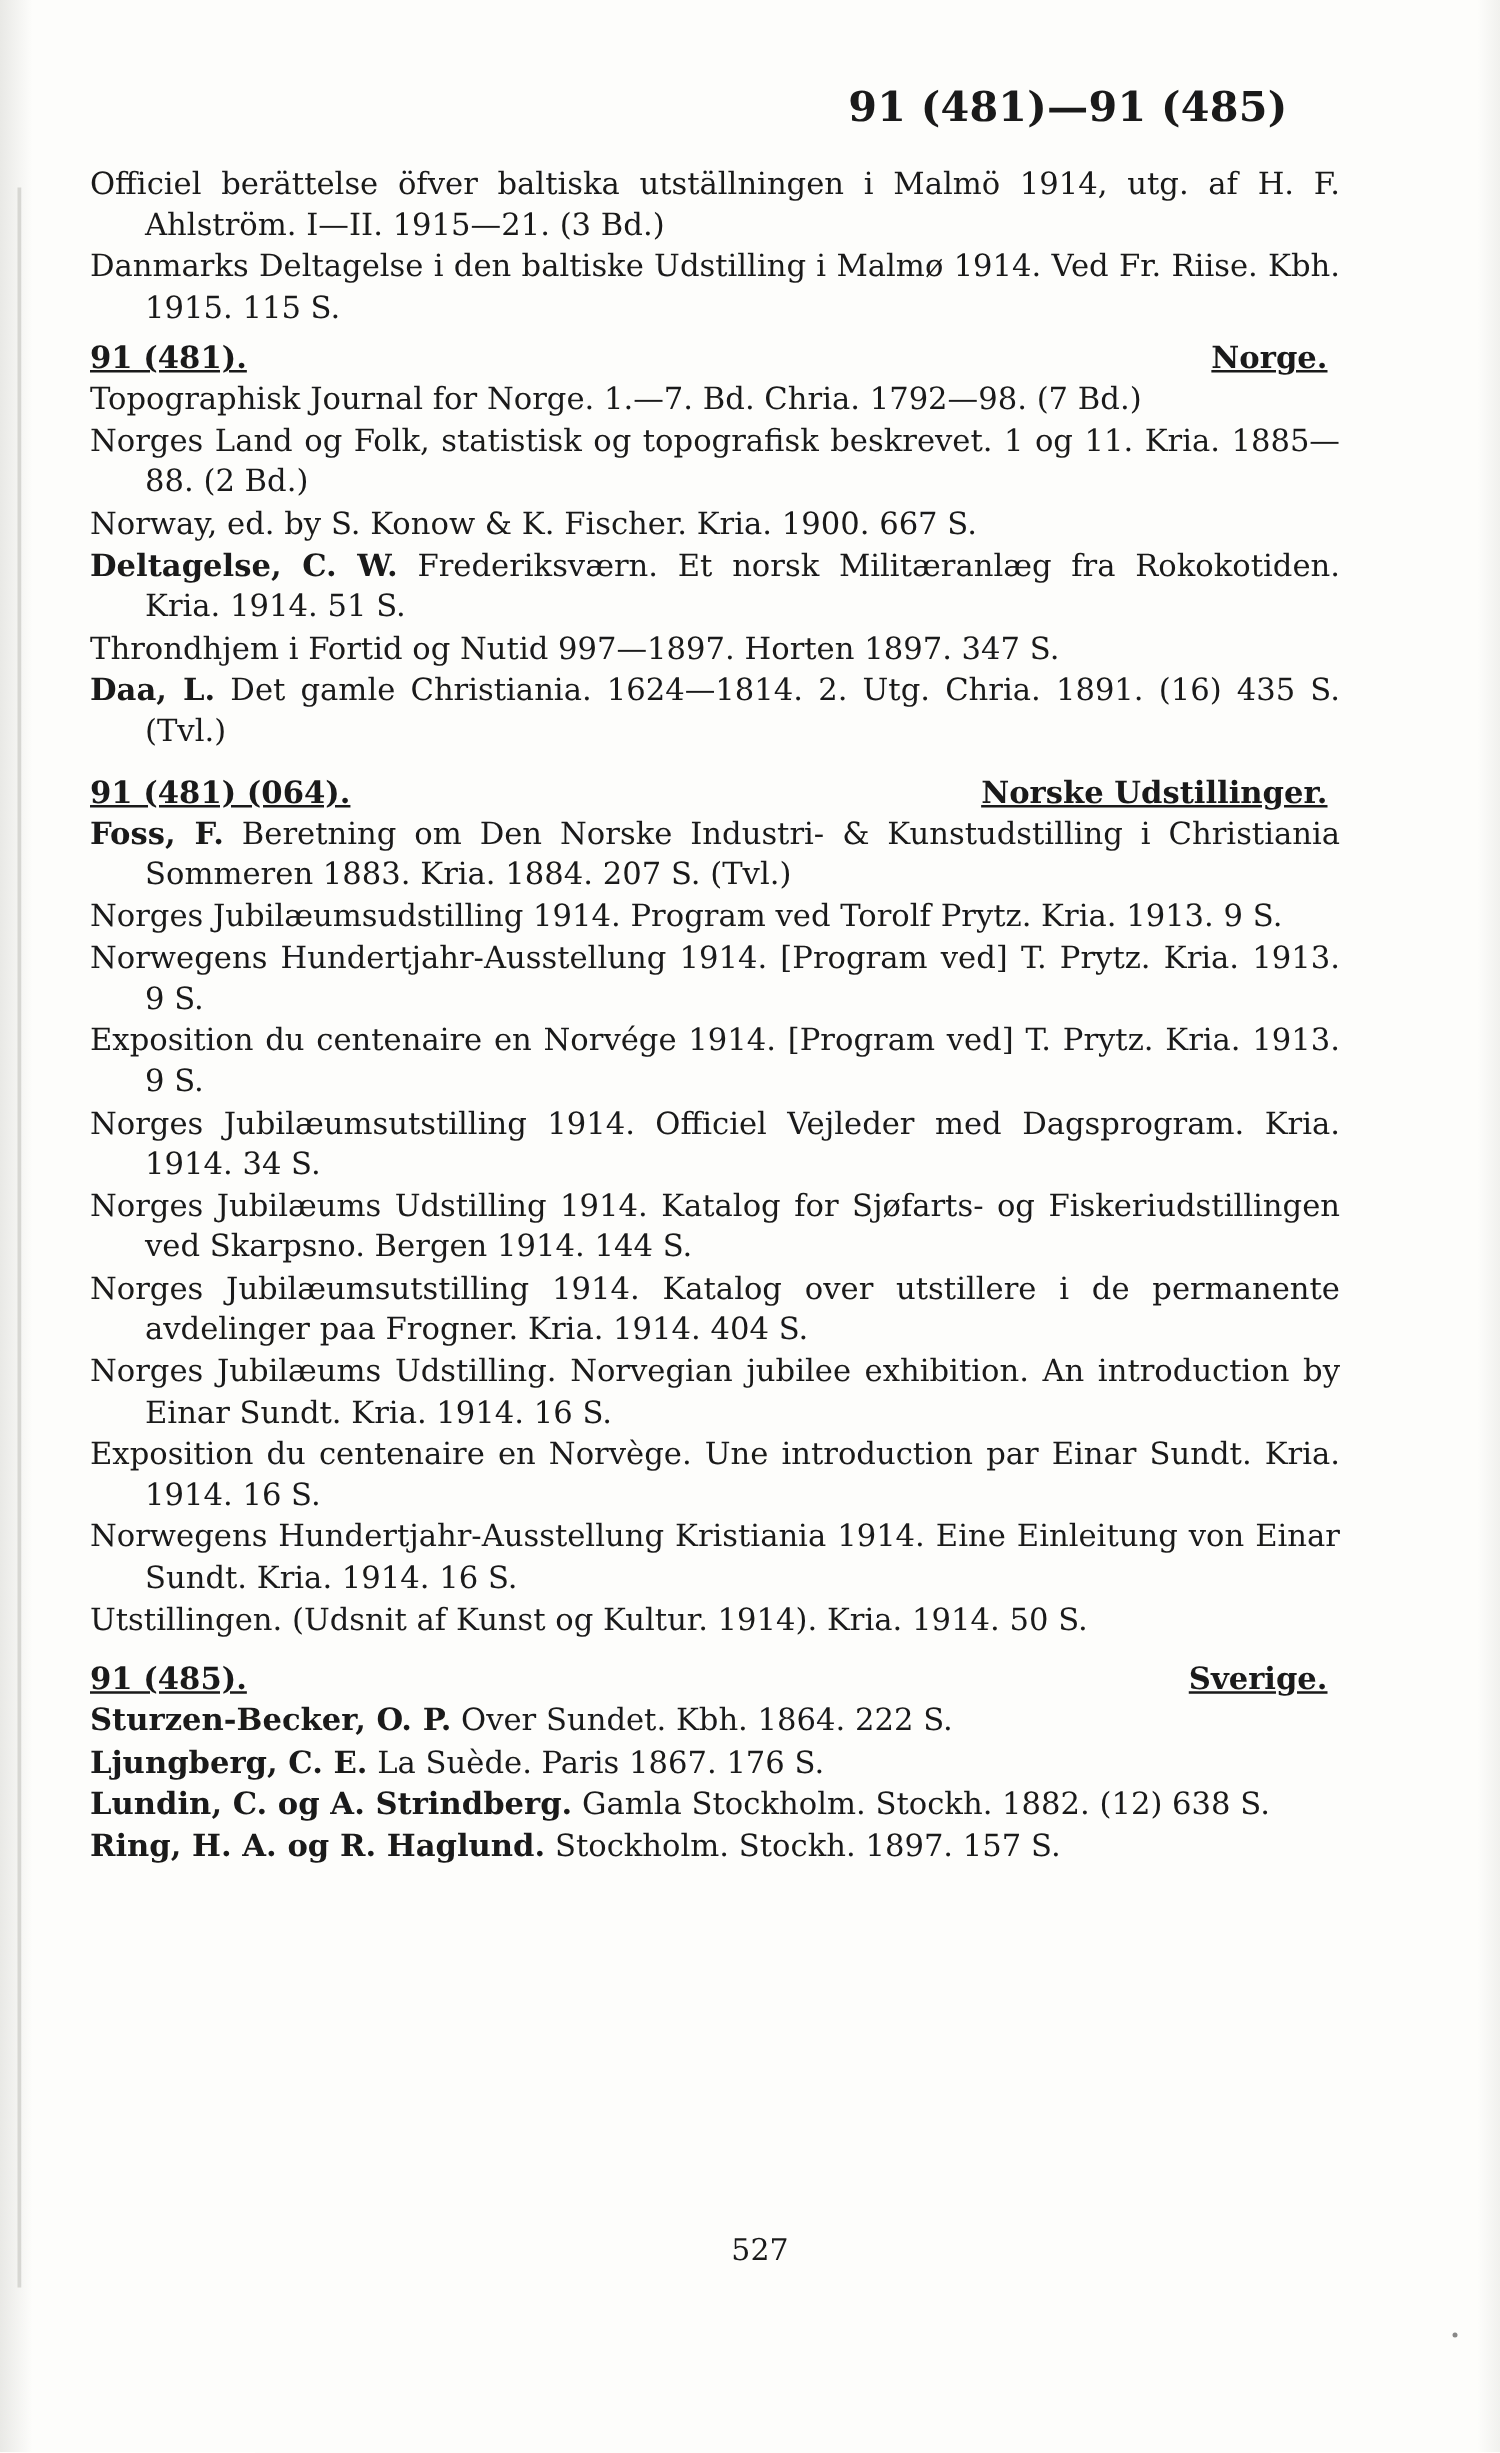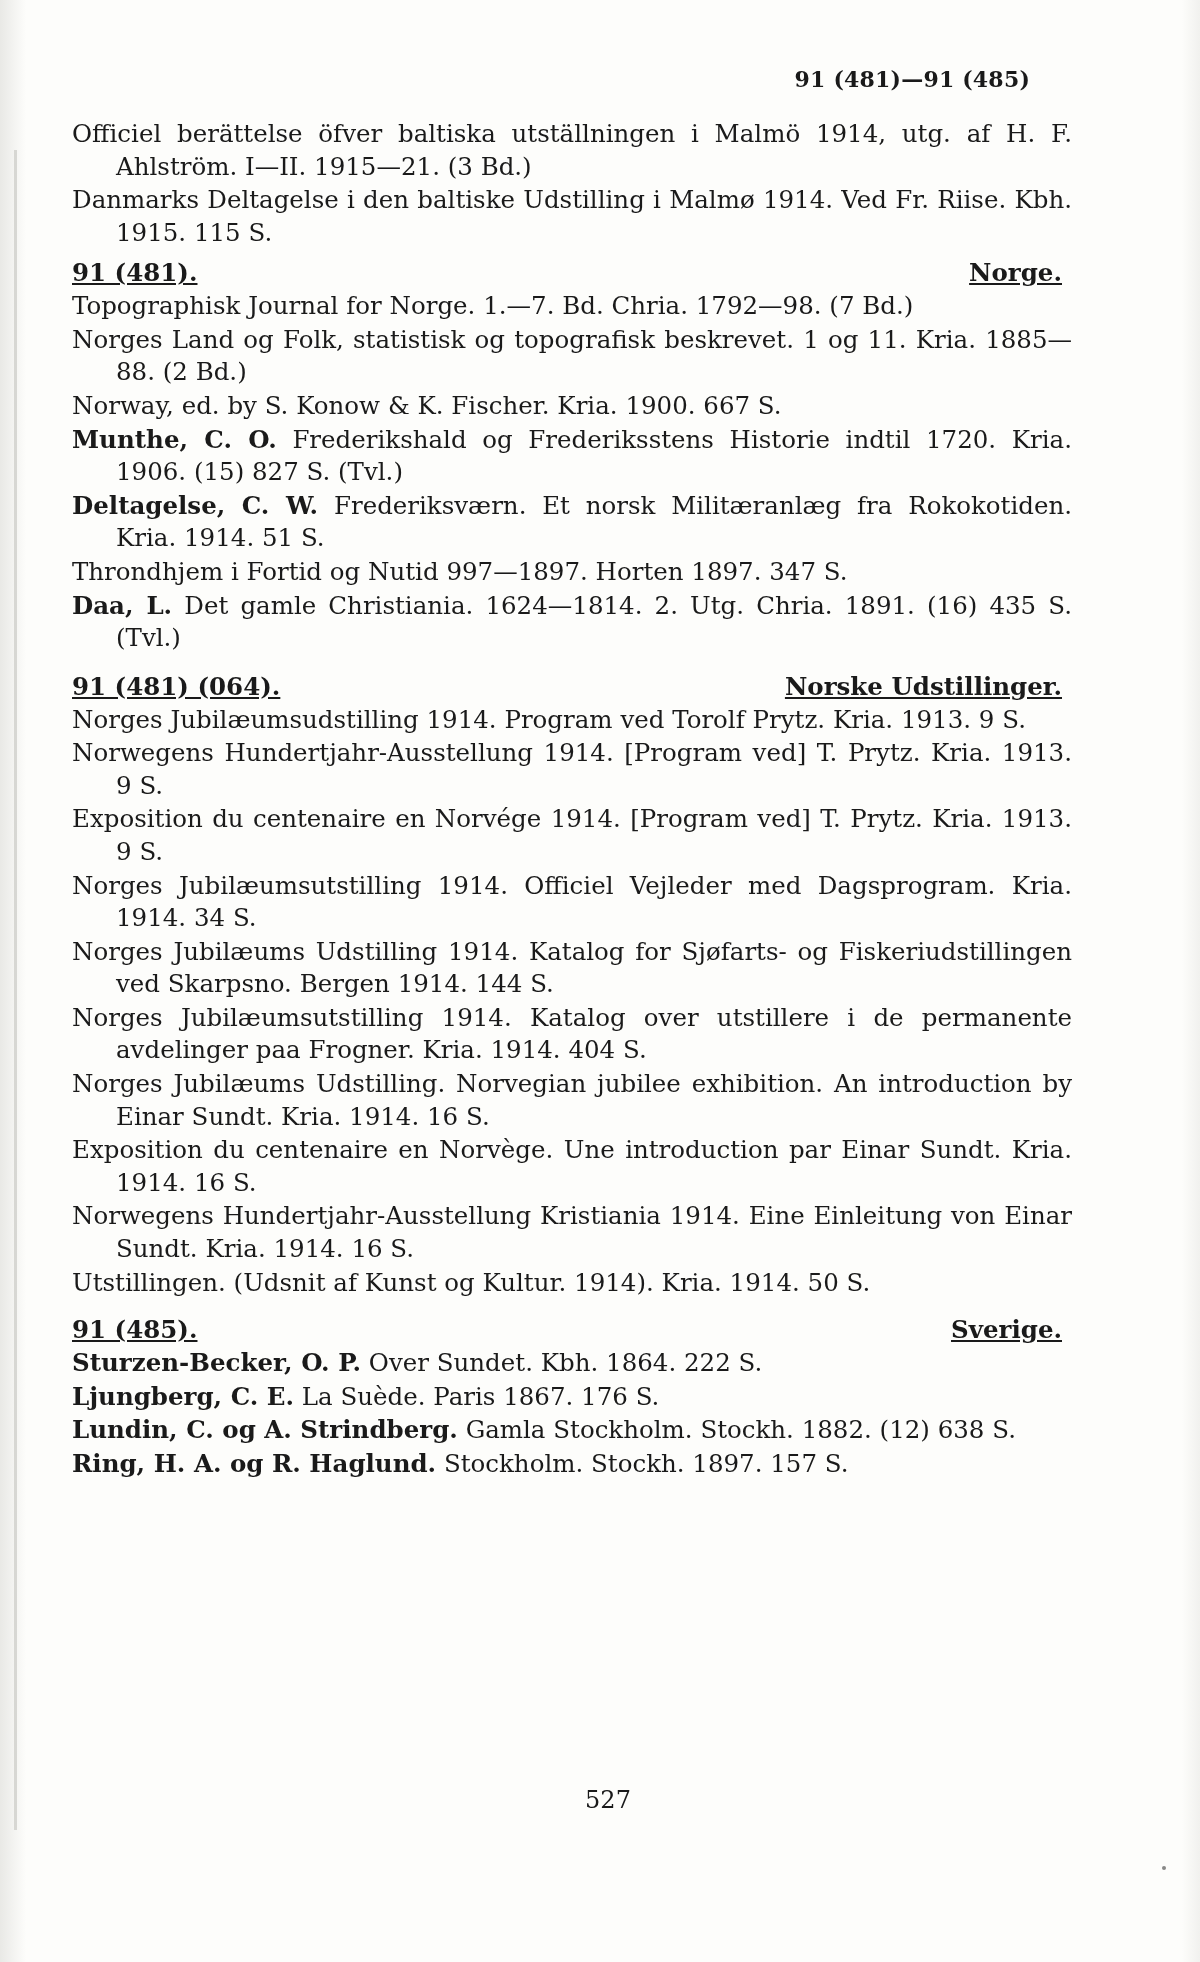--- a/index.html
+++ b/index.html
@@ -42,21 +42,21 @@
   }
   .content {
     position: absolute;
     left: 72px;
     top: 66px;
     width: 1000px;
   }
   .running-head {
     text-align: right;
     font-weight: bold;
-    font-size: 22px;
+    font-size: 33px;
     letter-spacing: .2px;
     margin-right: 42px;
     margin-bottom: 26px;
   }
   .entry {
     font-size: 24.5px;
     line-height: 1.33;
     margin: 0 0 1px 0;
     text-align: justify;
     text-justify: inter-word;
@@ -124,32 +124,32 @@
     <p class="entry">Danmarks Deltagelse i den baltiske Udstilling i Malmø 1914. Ved Fr. Riise. Kbh. 1915. 115 S.</p>
 
     <div class="section-row">
       <span class="left">91 (481).</span>
       <span class="right">Norge.</span>
     </div>
 
     <p class="entry"><span class="b"></span><span>Topographisk Journal for Norge. 1.—7. Bd. Chria. 1792—98. (7 Bd.)</span></p>
     <p class="entry"><span class="b"></span><span>Norges Land og Folk, statistisk og topografisk beskrevet. 1 og 11. Kria. 1885—88. (2 Bd.)</span></p>
     <p class="entry"><span class="b"></span><span>Norway, ed. by S. Konow &amp; K. Fischer. Kria. 1900. 667 S.</span></p>
-    <p class="entry"><span class="b">Munthe, C. O.</span> <span>Frederikshald og Frederiksstens Historie indtil 1720. Kria. 1906. (15) 827 S. (Tvl.)</span></p>
     <p class="entry"><span class="b">Deltagelse, C. W.</span> <span>Frederiksværn. Et norsk Militæranlæg fra Rokokotiden. Kria. 1914. 51 S.</span></p>
     <p class="entry"><span class="b"></span><span>Throndhjem i Fortid og Nutid 997—1897. Horten 1897. 347 S.</span></p>
     <p class="entry"><span class="b">Daa, L.</span> <span>Det gamle Christiania. 1624—1814. 2. Utg. Chria. 1891. (16) 435 S. (Tvl.)</span></p>
 
     <div class="spacer-sm"></div>
 
     <div class="section-row">
       <span class="left">91 (481) (064).</span>
       <span class="right">Norske Udstillinger.</span>
     </div>
 
+    <p class="entry"><span class="b">Foss, F.</span> <span>Beretning om Den Norske Industri- &amp; Kunstudstilling i Christiania Sommeren 1883. Kria. 1884. 207 S. (Tvl.)</span></p>
     <p class="entry"><span class="b"></span><span>Norges Jubilæumsudstilling 1914. Program ved Torolf Prytz. Kria. 1913. 9 S.</span></p>
     <p class="entry"><span class="b"></span><span>Norwegens Hundertjahr-Ausstellung 1914. [Program ved] T. Prytz. Kria. 1913. 9 S.</span></p>
     <p class="entry"><span class="b"></span><span>Exposition du centenaire en Norvége 1914. [Program ved] T. Prytz. Kria. 1913. 9 S.</span></p>
     <p class="entry"><span class="b"></span><span>Norges Jubilæumsutstilling 1914. Officiel Vejleder med Dagsprogram. Kria. 1914. 34 S.</span></p>
     <p class="entry"><span class="b"></span><span>Norges Jubilæums Udstilling 1914. Katalog for Sjøfarts- og Fiskeriudstillingen ved Skarpsno. Bergen 1914. 144 S.</span></p>
     <p class="entry"><span class="b"></span><span>Norges Jubilæumsutstilling 1914. Katalog over utstillere i de permanente avdelinger paa Frogner. Kria. 1914. 404 S.</span></p>
     <p class="entry"><span class="b"></span><span>Norges Jubilæums Udstilling. Norvegian jubilee exhibition. An introduction by Einar Sundt. Kria. 1914. 16 S.</span></p>
     <p class="entry"><span class="b"></span><span>Exposition du centenaire en Norvège. Une introduction par Einar Sundt. Kria. 1914. 16 S.</span></p>
     <p class="entry"><span class="b"></span><span>Norwegens Hundertjahr-Ausstellung Kristiania 1914. Eine Einleitung von Einar Sundt. Kria. 1914. 16 S.</span></p>
     <p class="entry nohang"><span class="b"></span><span>Utstillingen. (Udsnit af Kunst og Kultur. 1914). Kria. 1914. 50 S.</span></p>

